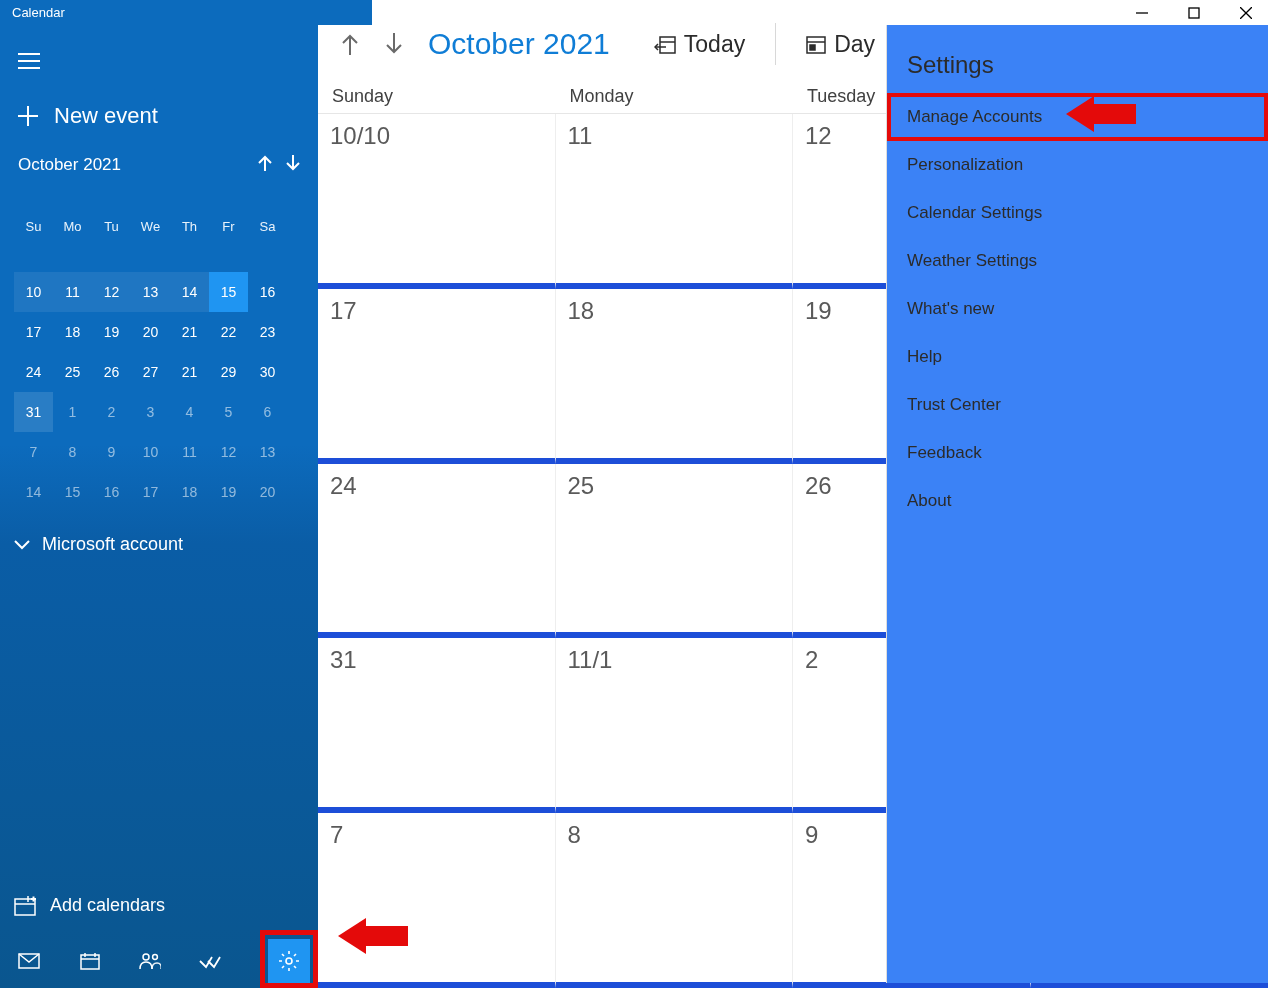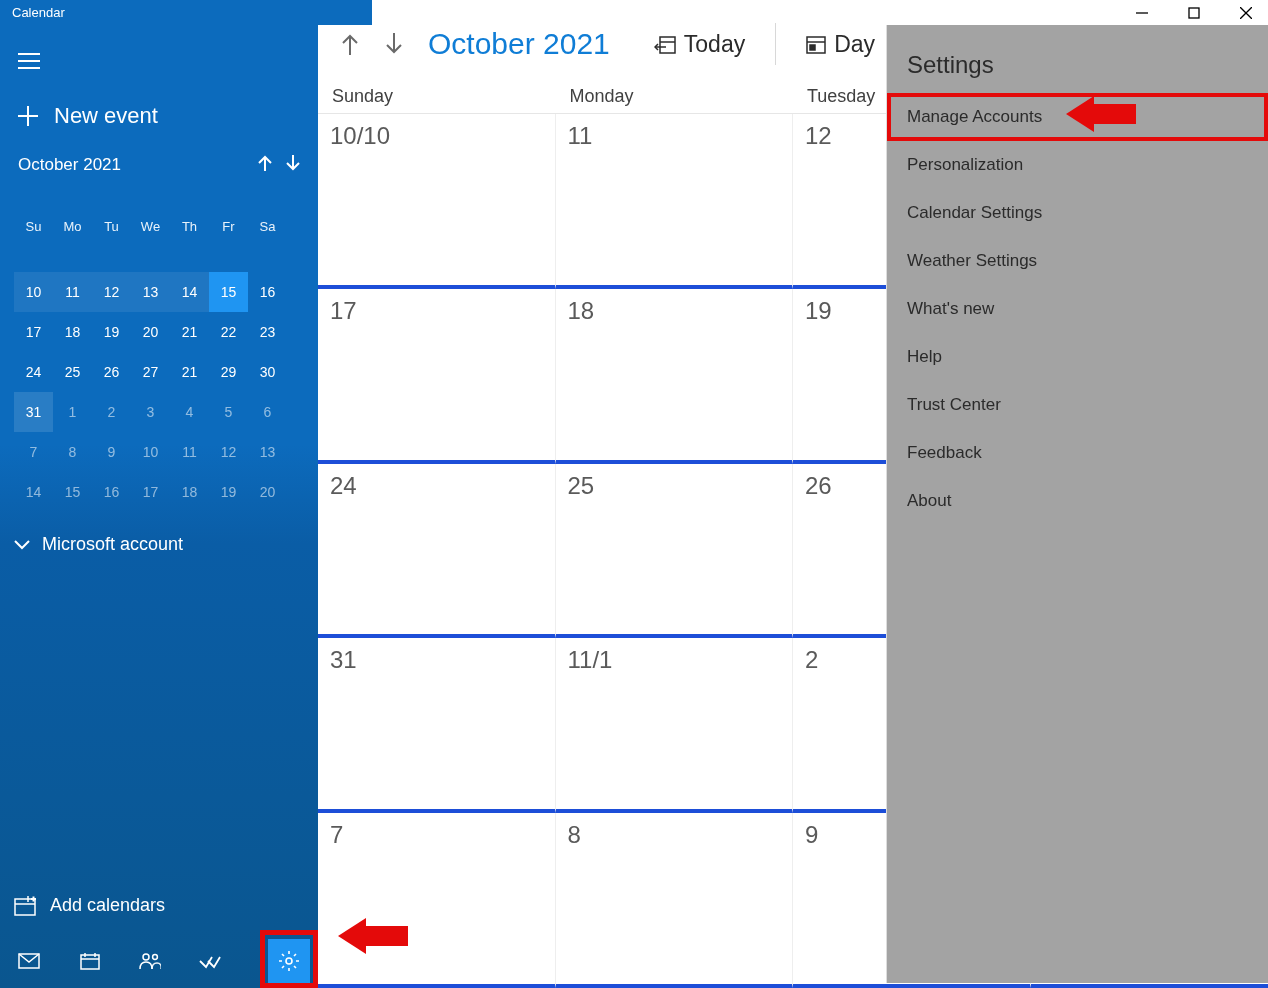--- a/index.html
+++ b/index.html
@@ -59,25 +59,25 @@
   .nav-arrow svg { stroke:#6a6a6a; }
   .month-title { color: #0f7dd6; font-size: 30px; font-weight: 400; margin-left: 6px; margin-right: 22px; }
   .view-btn { display:flex; align-items:center; gap:8px; height:36px; padding:0 10px; font-size:23px; color:#2b2b2b; cursor:pointer; }
   .view-btn svg { stroke:#2b2b2b; }
   .vdiv { width:1px; height:42px; background:#d8d8d8; margin:0 8px; }
 
   .dayhead { display:flex; padding: 18px 0 6px 0; }
   .dayhead .dh { flex:1; padding-left:14px; font-size:18px; color:#414141; }
 
   .grid { flex:1; display:grid; grid-template-columns: repeat(4, 1fr); grid-template-rows: repeat(5, 1fr); border-top:1px solid #e6e6e6; }
-  .cell { border-right:1px solid #eee; border-bottom:4px solid #1d4ed8; padding:8px 0 0 12px; font-size:24px; color:#5a5a5a; }
+  .cell { border-right:1px solid #eee; border-bottom:6px solid #1d4ed8; padding:8px 0 0 12px; font-size:24px; color:#5a5a5a; }
   .cell:nth-child(4n){ border-right:none; }
 
   
-  .settings { position:absolute; top:25px; right:0; bottom:5px; width:382px; background:#a3a3a3; border-left:1px solid #ddd; padding:18px 0 0 0; }
+  .settings { position:absolute; top:25px; right:0; bottom:5px; width:382px; background:#3b82f6; border-left:1px solid #ddd; padding:18px 0 0 0; }
   .settings-title { font-size:24px; color:#2b2b2b; padding:8px 20px 14px 20px; }
   .settings-item { font-size:17px; color:#2b2b2b; padding:14px 20px; cursor:pointer; }
   .settings-item.boxed { outline:4px solid #e40a0a; outline-offset:-4px; padding:14px 20px; }
   .arrow-left { position:absolute; width:78px; height:36px; }
   .arrow-left::before { content:""; position:absolute; right:0; top:8px; width:42px; height:20px; background:#e40a0a; }
   .arrow-left::after { content:""; position:absolute; right:42px; top:0; border-top:18px solid transparent; border-bottom:18px solid transparent; border-right:28px solid #e40a0a; }
 </style>
 </head>
 <body>
 

